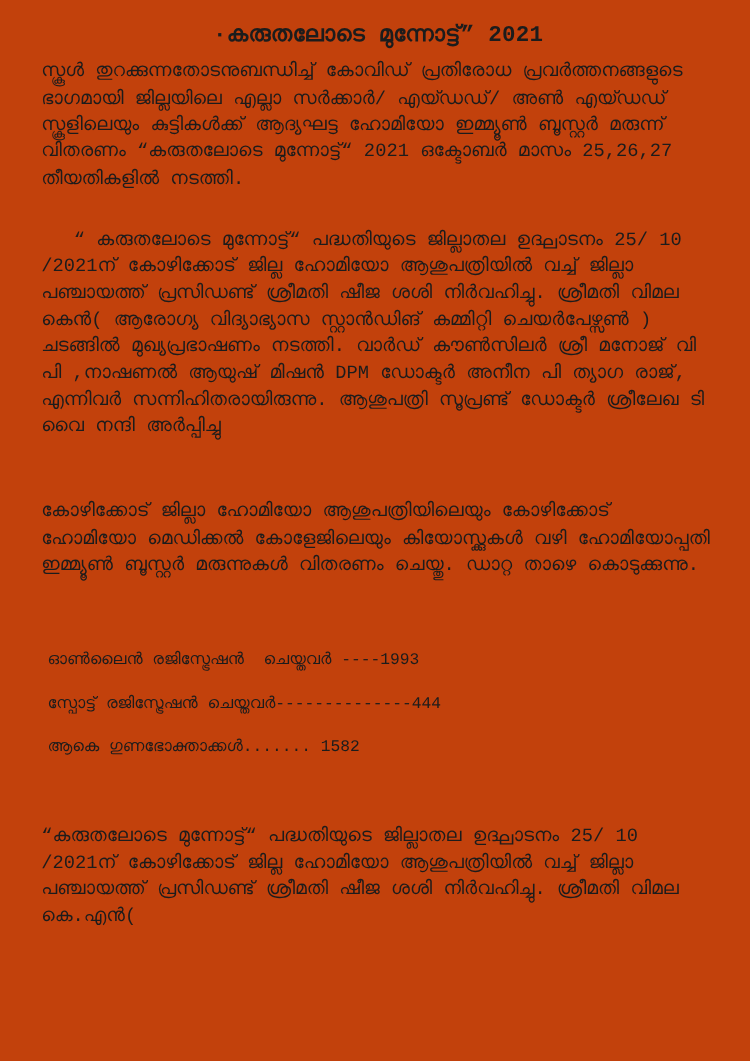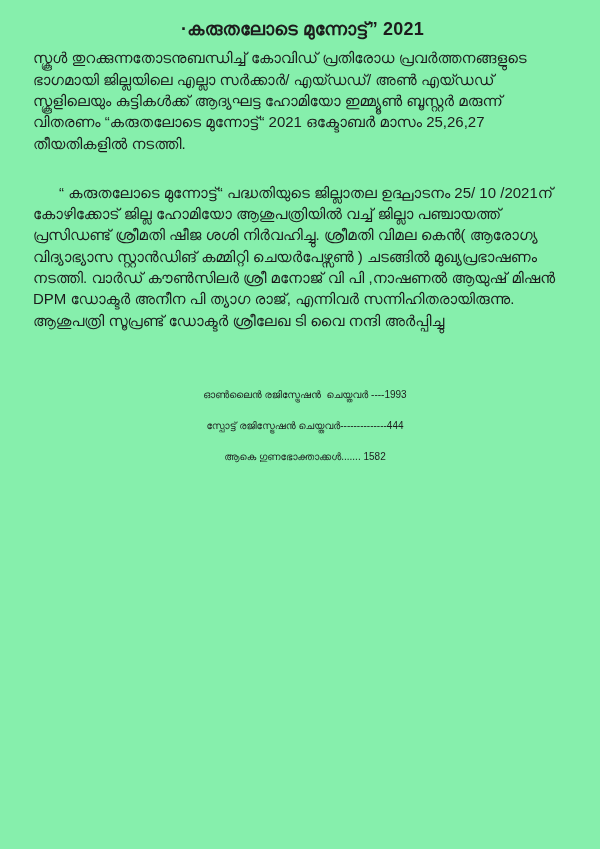--- a/index.html
+++ b/index.html
@@ -4,23 +4,23 @@
 <style>
   html, body {
     margin: 0;
     padding: 0;
     background: #ffffff;
   }
   .page {
     position: relative;
     width: 600px;
     height: 849px;
-    background: #86efac;
+    background: #c2410c;
     color: #1c1c1c;
-    font-family: Liberation Sans, sans-serif;
+    font-family: Liberation Mono, monospace;
     overflow: hidden;
     box-sizing: border-box;
     padding: 18px 28px 0 33px;
   }
   .doc-title {
     text-align: center;
     font-weight: bold;
     font-size: 18px;
     line-height: 1.3;
     margin: 0 0 6px 0;
@@ -37,41 +37,42 @@
     font-size: 15px;
     line-height: 1.42;
     margin: 0;
     max-width: 540px;
   }
   .para1 { }
   .para2 { margin-top: 28px; text-indent: 26px; }
   .para3 { margin-top: 47px; }
   .stats { margin-top: 57px; padding-left: 5px; }
   .stat-line {
-    font-size: 10px;
+    font-size: 13px;
     line-height: 1.3;
     margin: 0 0 18px 0;
     white-space: pre;
-    text-align: center;
   }
   .para4 { margin-top: 52px; }
 </style>
 </head>
 <body>
 
 <div class="page">
 
   <h1 class="doc-title">·കരുതലോടെ മുന്നോട്ട്” 2021</h1>
 
 
   <p class="para para1">സ്കൂൾ തുറക്കുന്നതോടനുബന്ധിച്ച് കോവിഡ് പ്രതിരോധ പ്രവർത്തനങ്ങളുടെ ഭാഗമായി ജില്ലയിലെ എല്ലാ സർക്കാർ/ എയ്ഡഡ്/ അൺ എയ്ഡഡ് സ്കൂളിലെയും കുട്ടികൾക്ക് ആദ്യഘട്ട ഹോമിയോ ഇമ്മ്യൂൺ ബൂസ്റ്റർ മരുന്ന് വിതരണം “കരുതലോടെ മുന്നോട്ട്“ 2021 ഒക്ടോബർ മാസം 25,26,27 തീയതികളിൽ നടത്തി.</p>
 
   <p class="para para2">“ കരുതലോടെ മുന്നോട്ട്“ പദ്ധതിയുടെ ജില്ലാതല ഉദ്ഘാടനം 25/ 10 /2021ന് കോഴിക്കോട് ജില്ല ഹോമിയോ ആശുപത്രിയിൽ വച്ച് ജില്ലാ പഞ്ചായത്ത് പ്രസിഡണ്ട് ശ്രീമതി ഷീജ ശശി  നിർവഹിച്ചു. ശ്രീമതി വിമല കെൻ( ആരോഗ്യ വിദ്യാഭ്യാസ സ്റ്റാൻഡിങ് കമ്മിറ്റി ചെയർപേഴ്സൺ ) ചടങ്ങിൽ മുഖ്യപ്രഭാഷണം നടത്തി. വാർഡ് കൗൺസിലർ ശ്രീ മനോജ് വി പി ,നാഷണൽ ആയുഷ് മിഷൻ DPM ഡോക്ടർ അനീന പി ത്യാഗ രാജ്, എന്നിവർ സന്നിഹിതരായിരുന്നു. ആശുപത്രി സൂപ്രണ്ട് ഡോക്ടർ ശ്രീലേഖ ടി വൈ നന്ദി അർപ്പിച്ചു</p>
 
+  <p class="para para3">കോഴിക്കോട് ജില്ലാ ഹോമിയോ ആശുപത്രിയിലെയും കോഴിക്കോട് ഹോമിയോ മെഡിക്കൽ കോളേജിലെയും കിയോസ്ക്കുകൾ വഴി ഹോമിയോപ്പതി ഇമ്മ്യൂൺ ബൂസ്റ്റർ മരുന്നുകൾ വിതരണം ചെയ്തു. ഡാറ്റ താഴെ കൊടുക്കുന്നു.</p>
 
   <div class="stats">
     <p class="stat-line">ഓൺലൈൻ രജിസ്ട്രേഷൻ  ചെയ്തവർ ----1993</p>
     <p class="stat-line">സ്പോട്ട് രജിസ്ട്രേഷൻ ചെയ്തവർ--------------444</p>
     <p class="stat-line">ആകെ ഗുണഭോക്താക്കൾ....... 1582</p>
   </div>
 
+  <p class="para para4">“കരുതലോടെ മുന്നോട്ട്“ പദ്ധതിയുടെ ജില്ലാതല ഉദ്ഘാടനം 25/ 10 /2021ന് കോഴിക്കോട് ജില്ല ഹോമിയോ ആശുപത്രിയിൽ വച്ച് ജില്ലാ പഞ്ചായത്ത് പ്രസിഡണ്ട് ശ്രീമതി ഷീജ ശശി  നിർവഹിച്ചു. ശ്രീമതി വിമല കെ.എൻ(</p>
 
 </div>
 
 </body></html>

